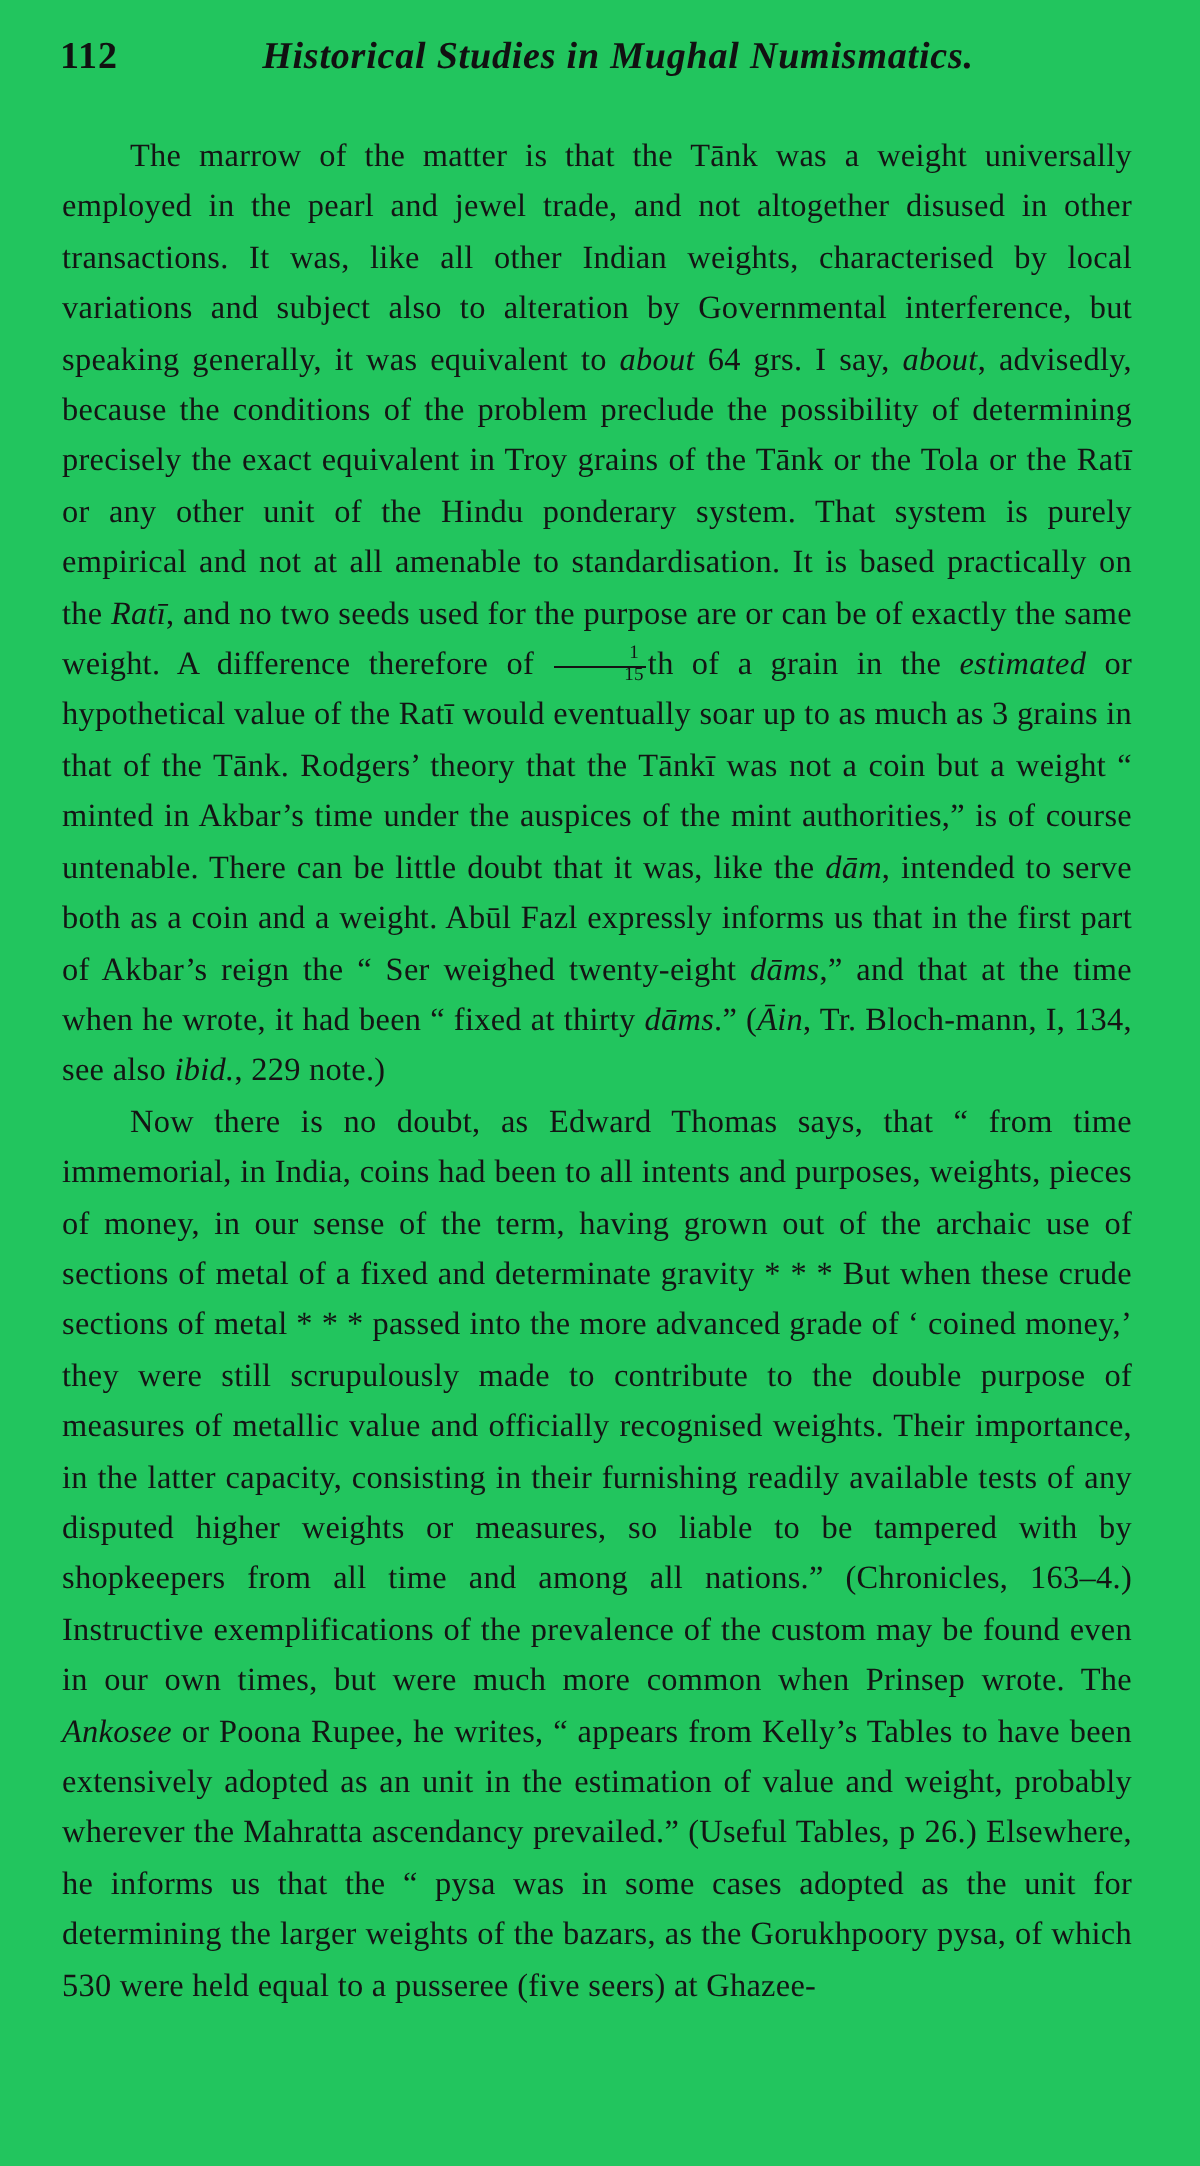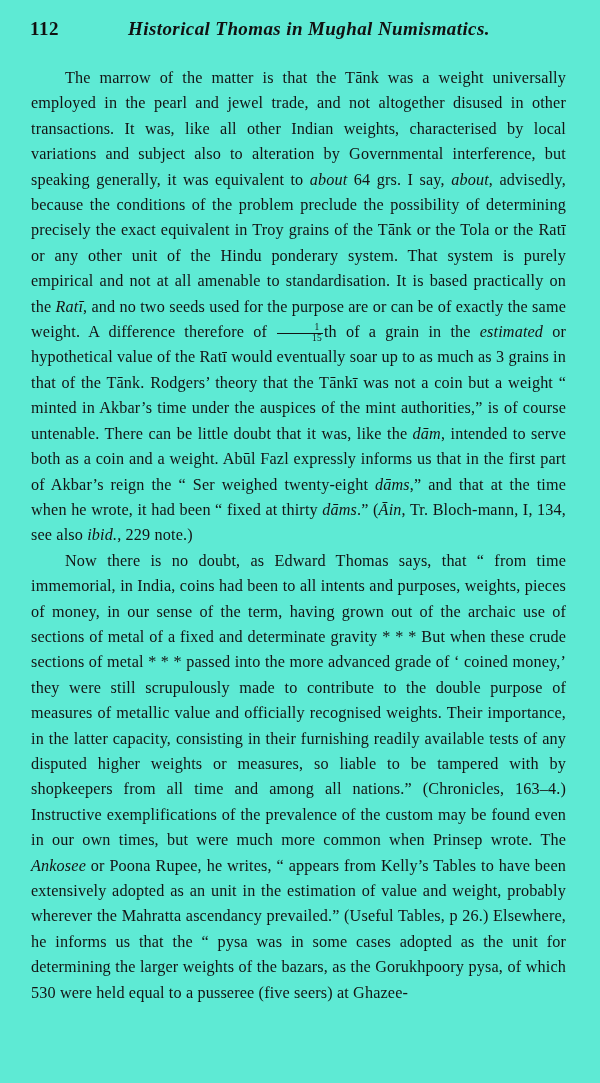--- a/index.html
+++ b/index.html
@@ -11,21 +11,21 @@
     height: 1083px;
     background: #ffffff;
     font-family: "Liberation Serif", serif;
     color: #1a1a1a;
     overflow: hidden;
   }
   .page {
     position: relative;
     width: 600px;
     height: 1083px;
-    background: #5eead4;
+    background: #22c55e;
     padding: 0;
     box-sizing: border-box;
   }
   .header {
     display: flex;
     align-items: baseline;
     padding: 18px 34px 0 30px;
     height: 34px;
   }
   .folio {
@@ -89,21 +89,21 @@
     padding: 0 1px;
   }
 </style>
 </head>
 <body>
 
 <div class="page">
 
   <div class="header">
     <div class="folio">112</div>
-    <div class="running-title">Historical Thomas in Mughal Numismatics.</div>
+    <div class="running-title">Historical Studies in Mughal Numismatics.</div>
   </div>
 
   <div class="body-text">
 
 
     <p class="para indented">
       <span>The marrow of the matter is that the Tānk was a weight universally employed in the pearl and jewel trade, and not altogether disused in other transactions.  It was, like all other Indian weights, characterised by local variations and subject also to alteration by Governmental interference, but speaking generally, it was equivalent to </span><i>about</i><span> 64 grs.  I say, </span><i>about</i><span>, advisedly, because the conditions of the problem preclude the possibility of determining precisely the exact equivalent in Troy grains of the Tānk or the Tola or the Ratī or any other unit of the Hindu ponderary system.  That system is purely empirical and not at all amenable to standardisation.  It is based practically on the </span><i>Ratī</i><span>, and no two seeds used for the purpose are or can be of exactly the same weight.  A difference therefore of </span><span class="frac"><span class="num">1</span><span class="den">15</span></span><span>th of a grain in the </span><i>estimated</i><span> or hypothetical value of the Ratī would eventually soar up to as much as 3 grains in that of the Tānk.  Rodgers’ theory that the Tānkī was not a coin but a weight “ minted in Akbar’s time under the auspices of the mint authorities,” is of course untenable. There can be little doubt that it was, like the </span><i>dām</i><span>, intended to serve both as a coin and a weight.  Abūl Fazl expressly informs us that in the first part of Akbar’s reign the “ Ser weighed twenty-eight </span><i>dāms</i><span>,” and that at the time when he wrote, it had been “ fixed at thirty </span><i>dāms</i><span>.”  (</span><i>Āin</i><span>, Tr. Bloch-mann, I, 134, see also </span><i>ibid.</i><span>, 229 note.)</span>
     </p>
 
     <p class="para indented">

